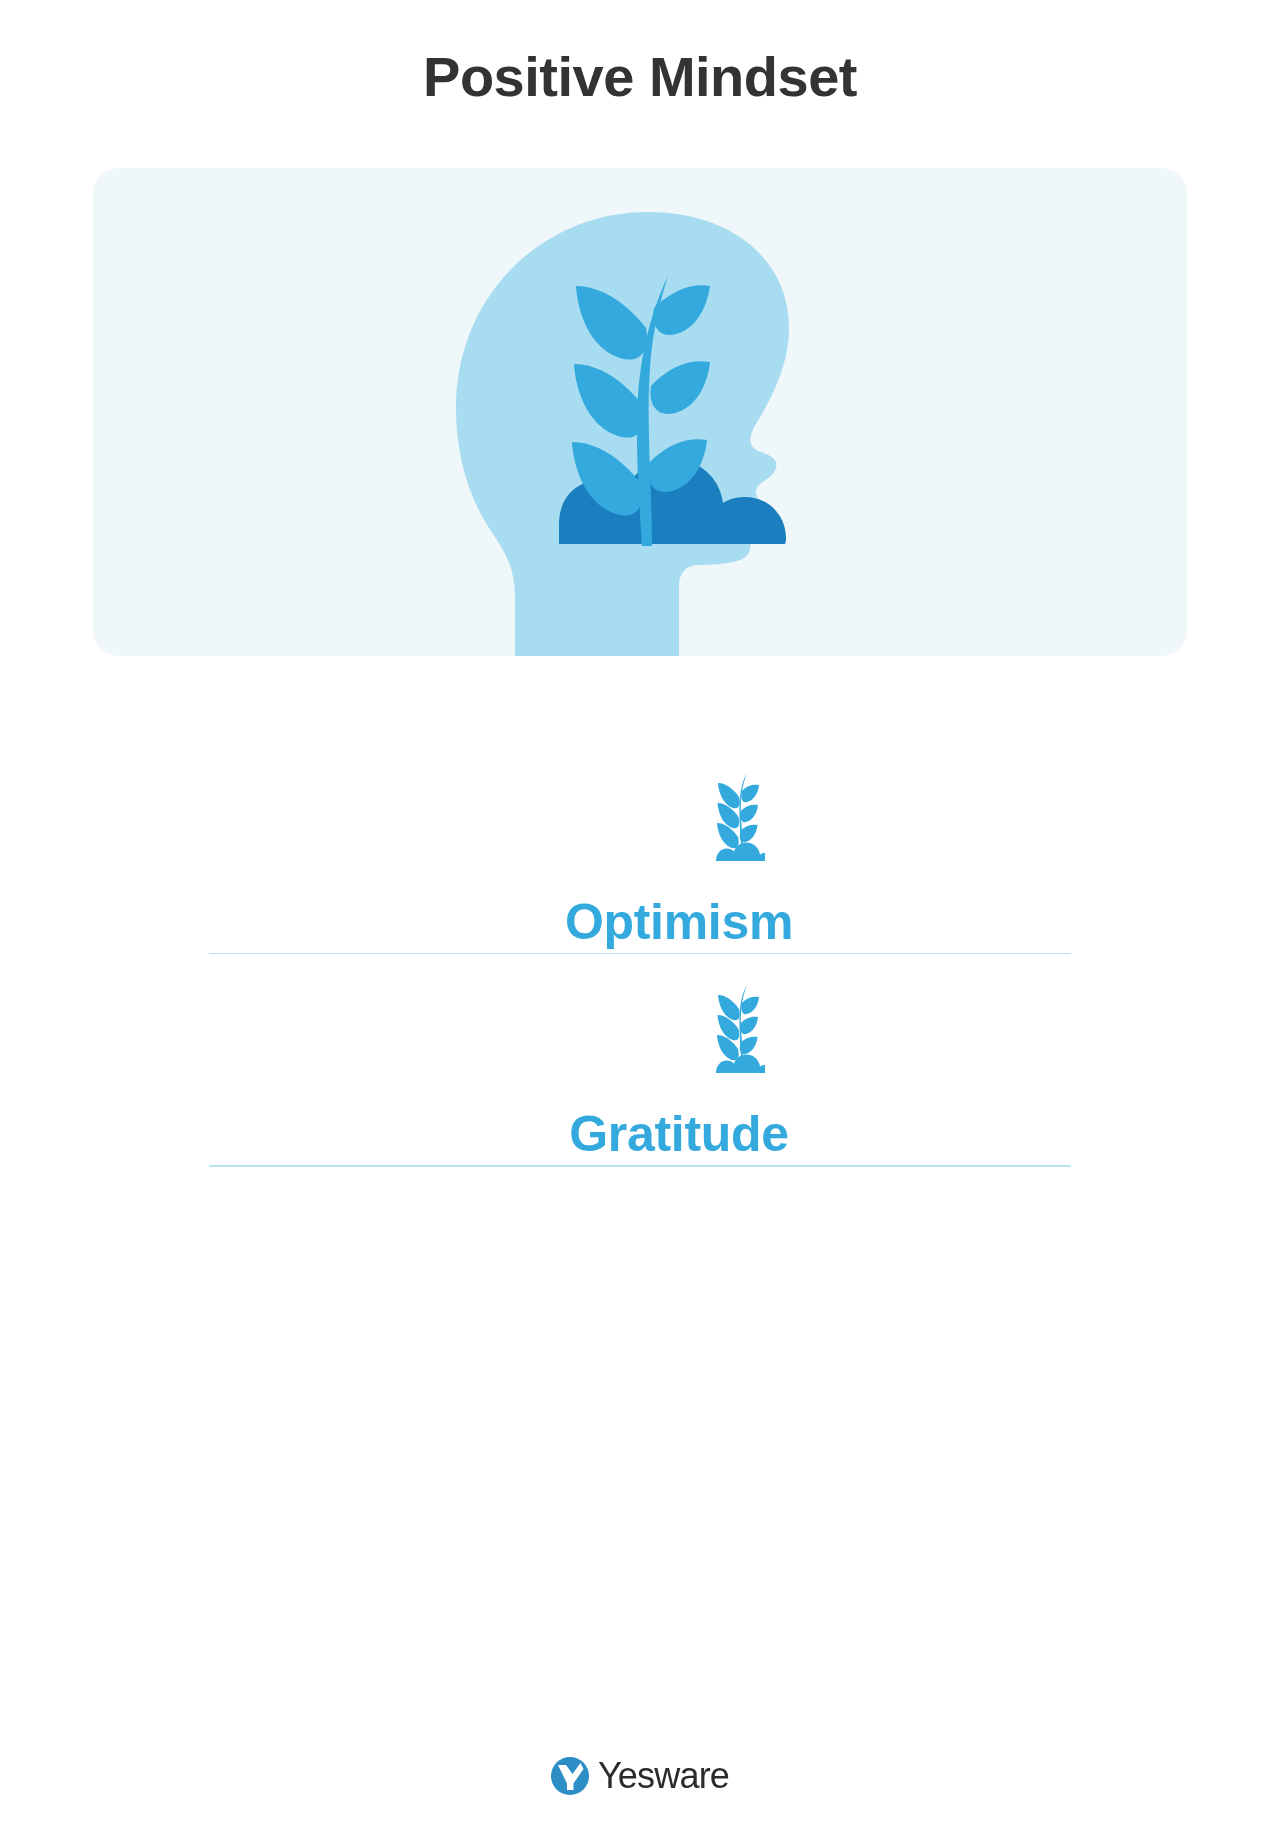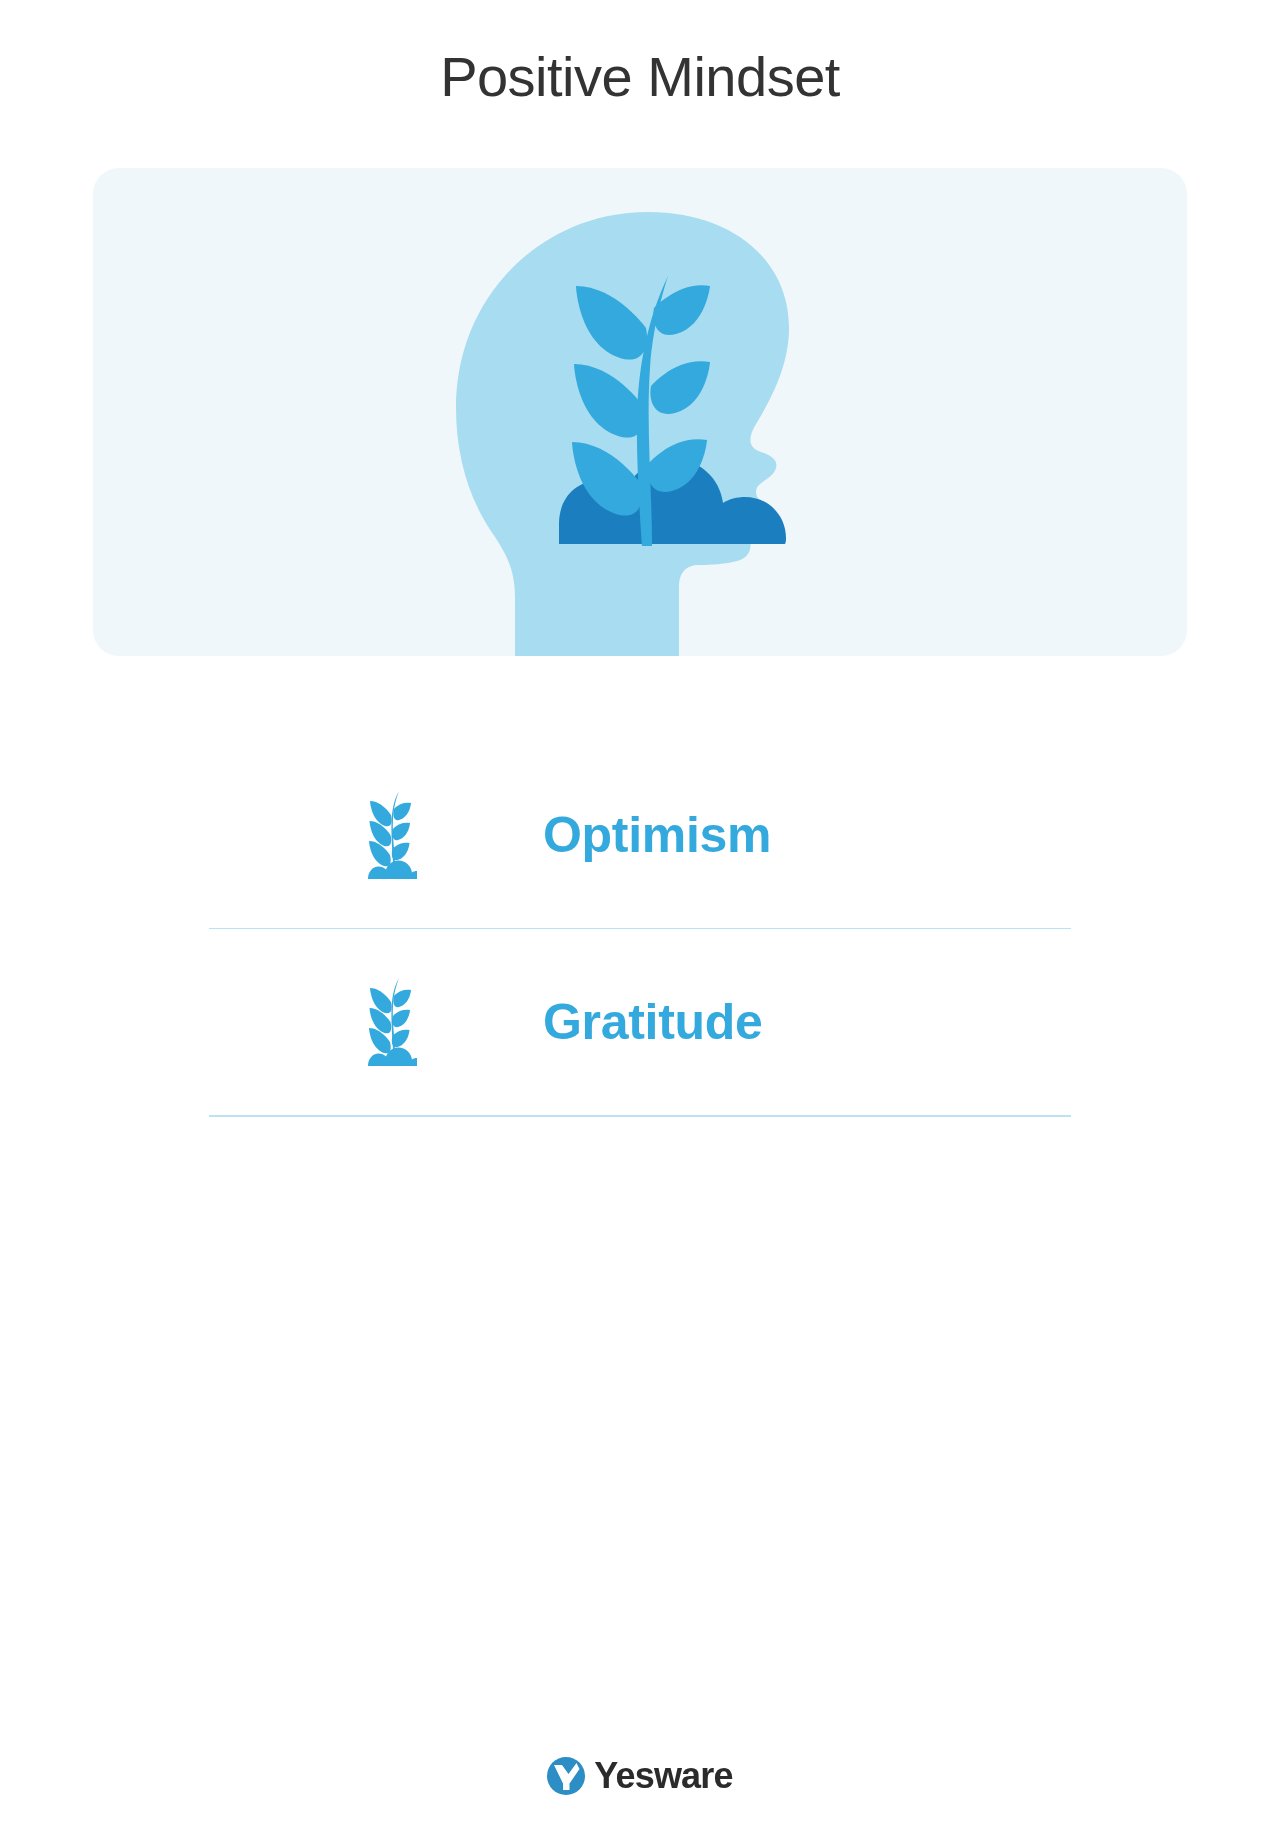--- a/index.html
+++ b/index.html
@@ -23,21 +23,21 @@
     flex-direction: column;
     align-items: center;
     box-sizing: border-box;
   }
 
   
   .title {
     margin-top: 48px;
     font-size: 56px;
     line-height: 1.05;
-    font-weight: 400;
+    font-weight: 700;
     color: #333333;
     letter-spacing: -0.5px;
     text-align: center;
   }
 
   
   .hero-card {
     margin-top: 24px;
     width: 1094px;
     height: 488px;
@@ -60,20 +60,21 @@
     width: 1040px;
     margin-top: 86px;
     display: flex;
     flex-direction: column;
   }
   .list-row {
     display: flex;
     align-items: center;
     min-height: 186px;
     padding: 0 0 0 0;
+    flex-direction: column;
   }
   .row-icon {
     width: 150px;
     flex: 0 0 150px;
     display: flex;
     justify-content: center;
     align-items: center;
     margin-left: 195px;
   }
   .sprout-icon {
@@ -101,21 +102,21 @@
     margin-top: auto;
     margin-bottom: 48px;
     display: flex;
     align-items: center;
     justify-content: center;
     gap: 9px;
   }
   .logo-mark { display: block; width: 38px; height: 38px; }
   .logo-text {
     font-size: 36px;
-    font-weight: 700;
+    font-weight: 400;
     color: #2b2b2b;
     letter-spacing: -0.8px;
     line-height: 1;
   }
 </style>
 </head>
 <body>
 
 <div class="page">
 

